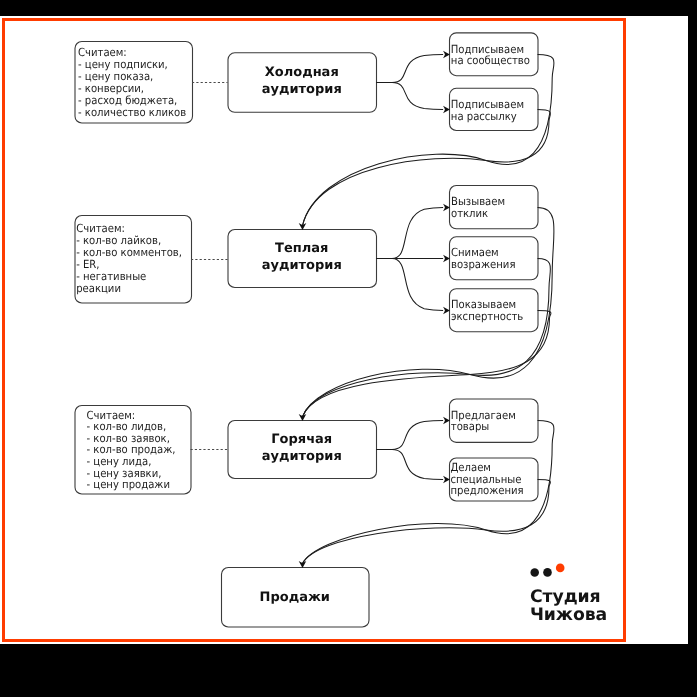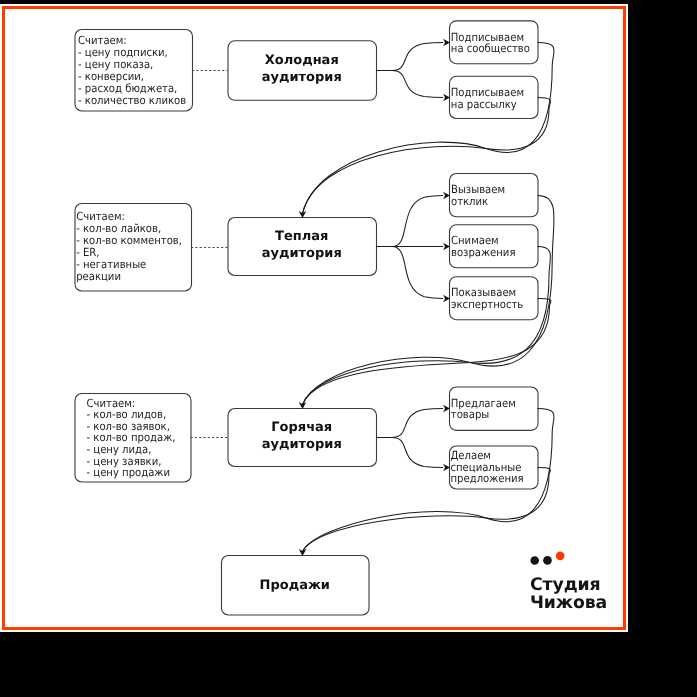--- a/index.html
+++ b/index.html
@@ -1,18 +1,18 @@
 <!DOCTYPE html>
 <html><head>
 <meta charset="utf-8">
 <style>
   html,body{margin:0;padding:0;background:#000;}
   body{width:697px;height:697px;overflow:hidden;
        font-family:"DejaVu Sans",sans-serif;-webkit-font-smoothing:antialiased;text-rendering:geometricPrecision;}
-  #card{position:absolute;left:0;top:4px;width:628px;height:628px;background:#ffffff;}
+  #card{position:absolute;left:0;top:16px;width:688px;height:628px;background:#ffffff;}
   #frame{position:absolute;left:1.8px;top:2px;width:623.8px;height:623.8px;
          border:3.5px solid #ff3c00;box-sizing:border-box;}
   #stage{position:absolute;left:0;top:0;width:628px;height:628px;}
   svg{position:absolute;left:0;top:0;overflow:visible;shape-rendering:geometricPrecision;}
   text{paint-order:stroke fill;}
   .bx{fill:#ffffff;stroke:#3b3b3b;stroke-width:1.1;}
   .lnk{fill:none;stroke:#1d1d1d;stroke-width:1.05;}
   .dash{fill:none;stroke:#4a4a4a;stroke-width:1.2;stroke-dasharray:2.2 2.1;}
   .ahead{fill:#111111;stroke:none;}
   .t{font-family:"DejaVu Sans Condensed","DejaVu Sans",sans-serif;

